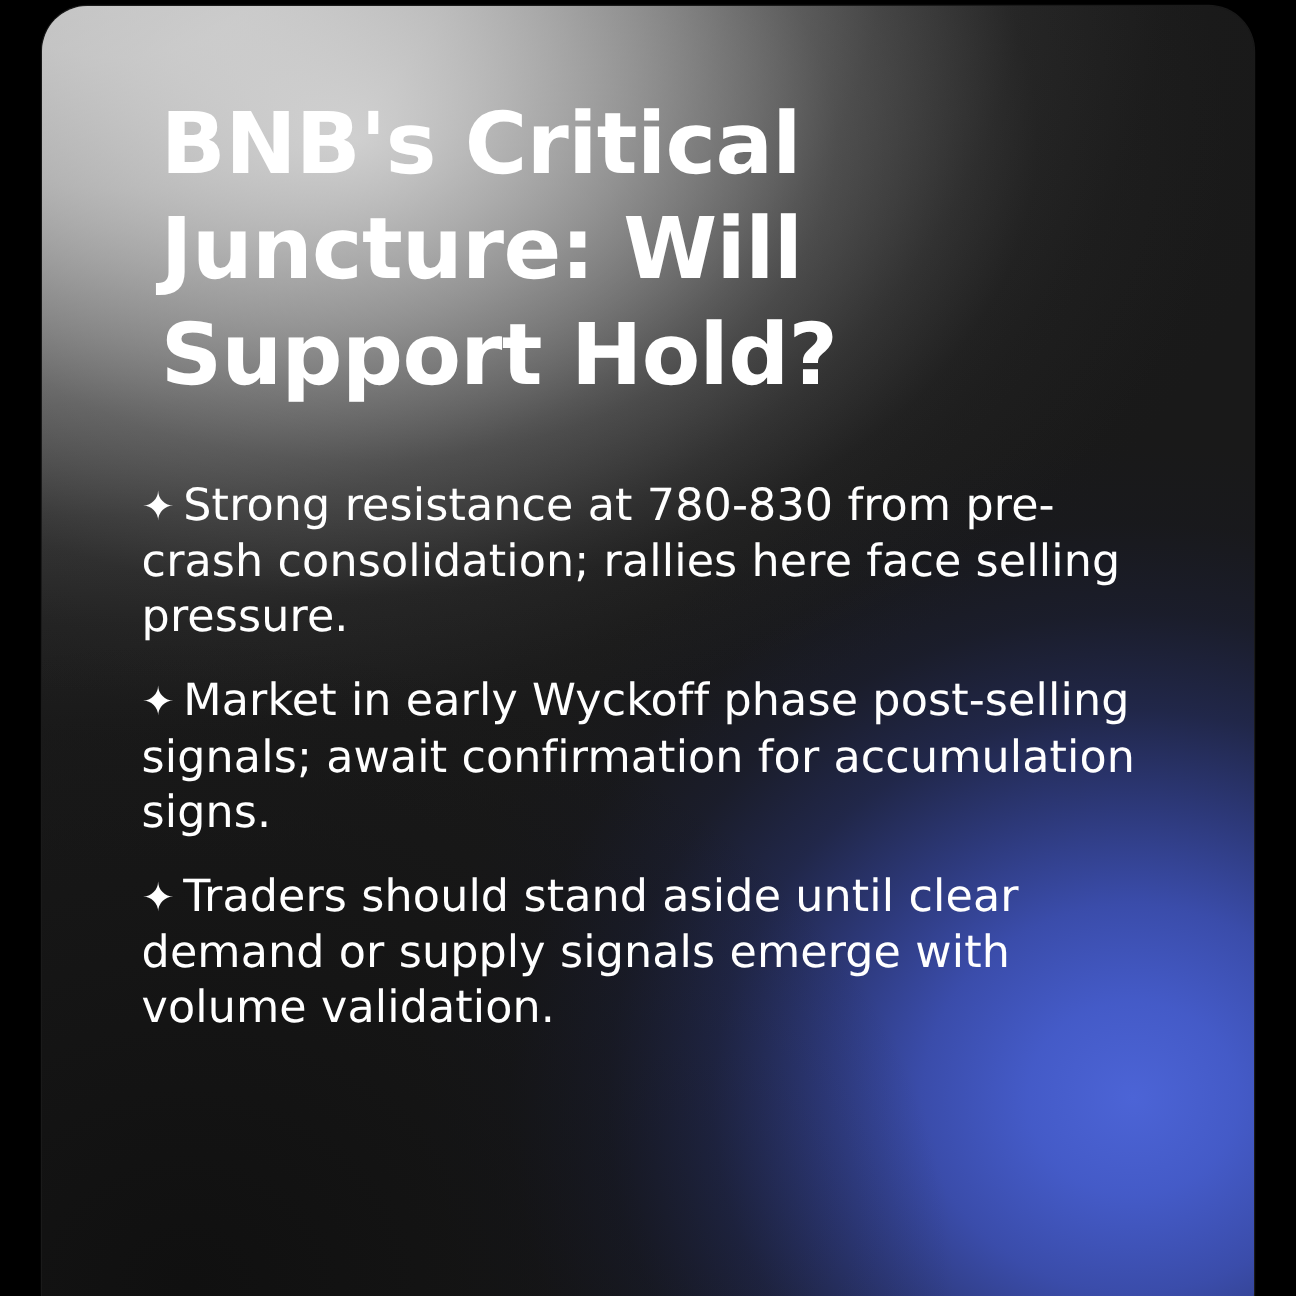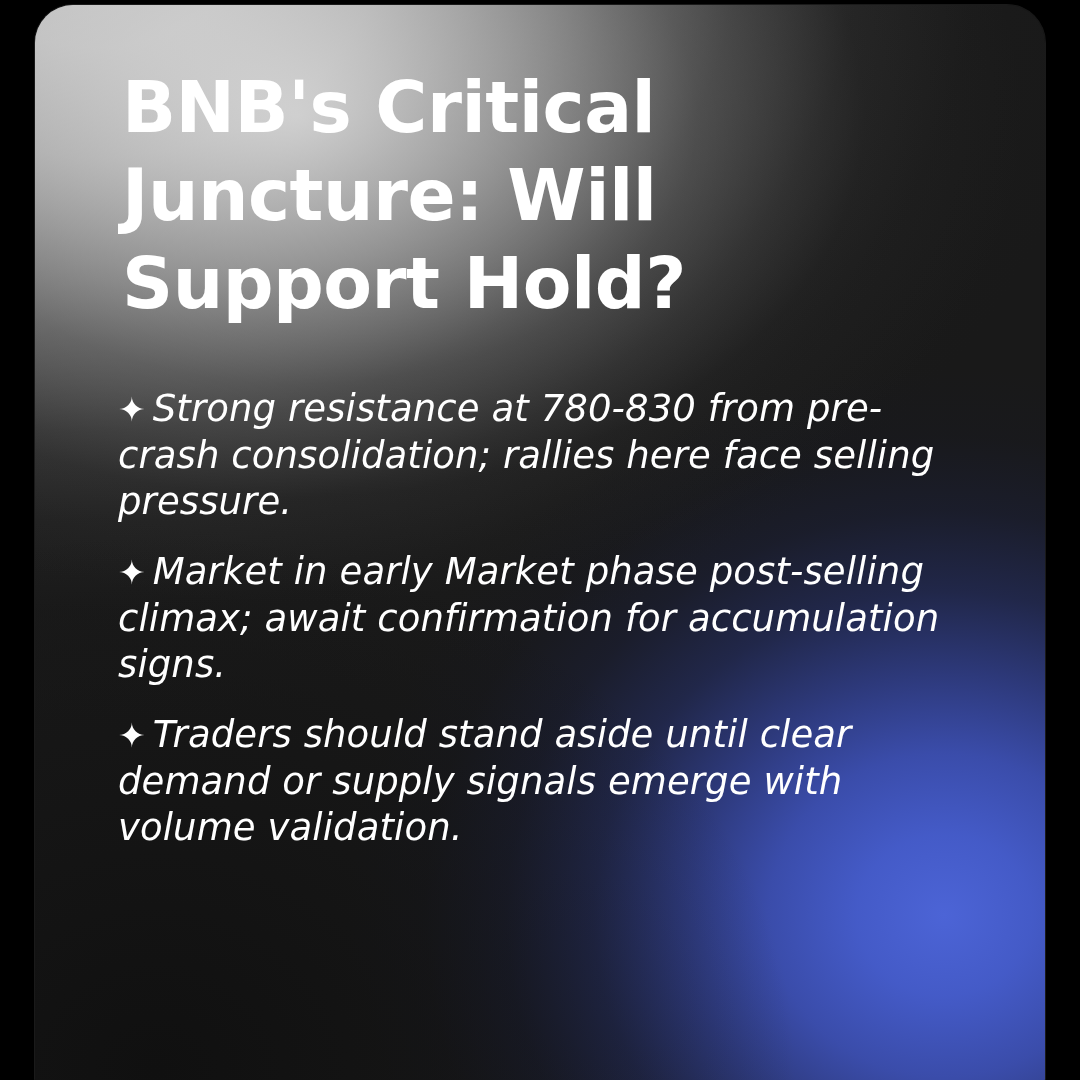--- a/index.html
+++ b/index.html
@@ -101,21 +101,21 @@
 
   
   #content {
     position: absolute;
     left: 83px;               
     top: 55px;
     width: 860px;
   }
 
   #headline {
-    margin: 4px;
+    margin: 16px;
     color: #ffffff;
     font-family: "DejaVu Sans", sans-serif;
     font-weight: 700;
     font-size: 71px;
     line-height: 88px;
     letter-spacing: -0.5px;
     white-space: pre-line;
   }
 
   #bullets {
@@ -127,21 +127,20 @@
   #bullets li {
     position: relative;
     margin: 0 0 24px 0;
     padding: 0;
     color: #ffffff;
     font-family: "DejaVu Sans", sans-serif;
     font-weight: 400;
     font-size: 37px;
     line-height: 46px;
     letter-spacing: 0.1px;
-    font-style: italic;
   }
 
   #bullets li:last-child { margin-bottom: 12px; }
 
   .bullet-glyph {
     display: inline;
     color: #ffffff;
     font-size: 33px;
     padding-right: 7px;
   }
@@ -160,21 +159,21 @@
 
     <div id="content">
 
       <h1 id="headline">BNB's Critical Juncture: Will Support Hold?</h1>
 
       <ul id="bullets">
         <li>
           <span class="bullet-glyph">✦</span><span>Strong resistance at 780-830 from pre-crash consolidation; rallies here face selling pressure.</span>
         </li>
         <li>
-          <span class="bullet-glyph">✦</span><span>Market in early Market phase post-selling climax; await confirmation for accumulation signs.</span>
+          <span class="bullet-glyph">✦</span><span>Market in early Wyckoff phase post-selling signals; await confirmation for accumulation signs.</span>
         </li>
         <li>
           <span class="bullet-glyph">✦</span><span>Traders should stand aside until clear demand or supply signals emerge with volume validation.</span>
         </li>
       </ul>
 
     </div>
   </div>
 
 </div>

